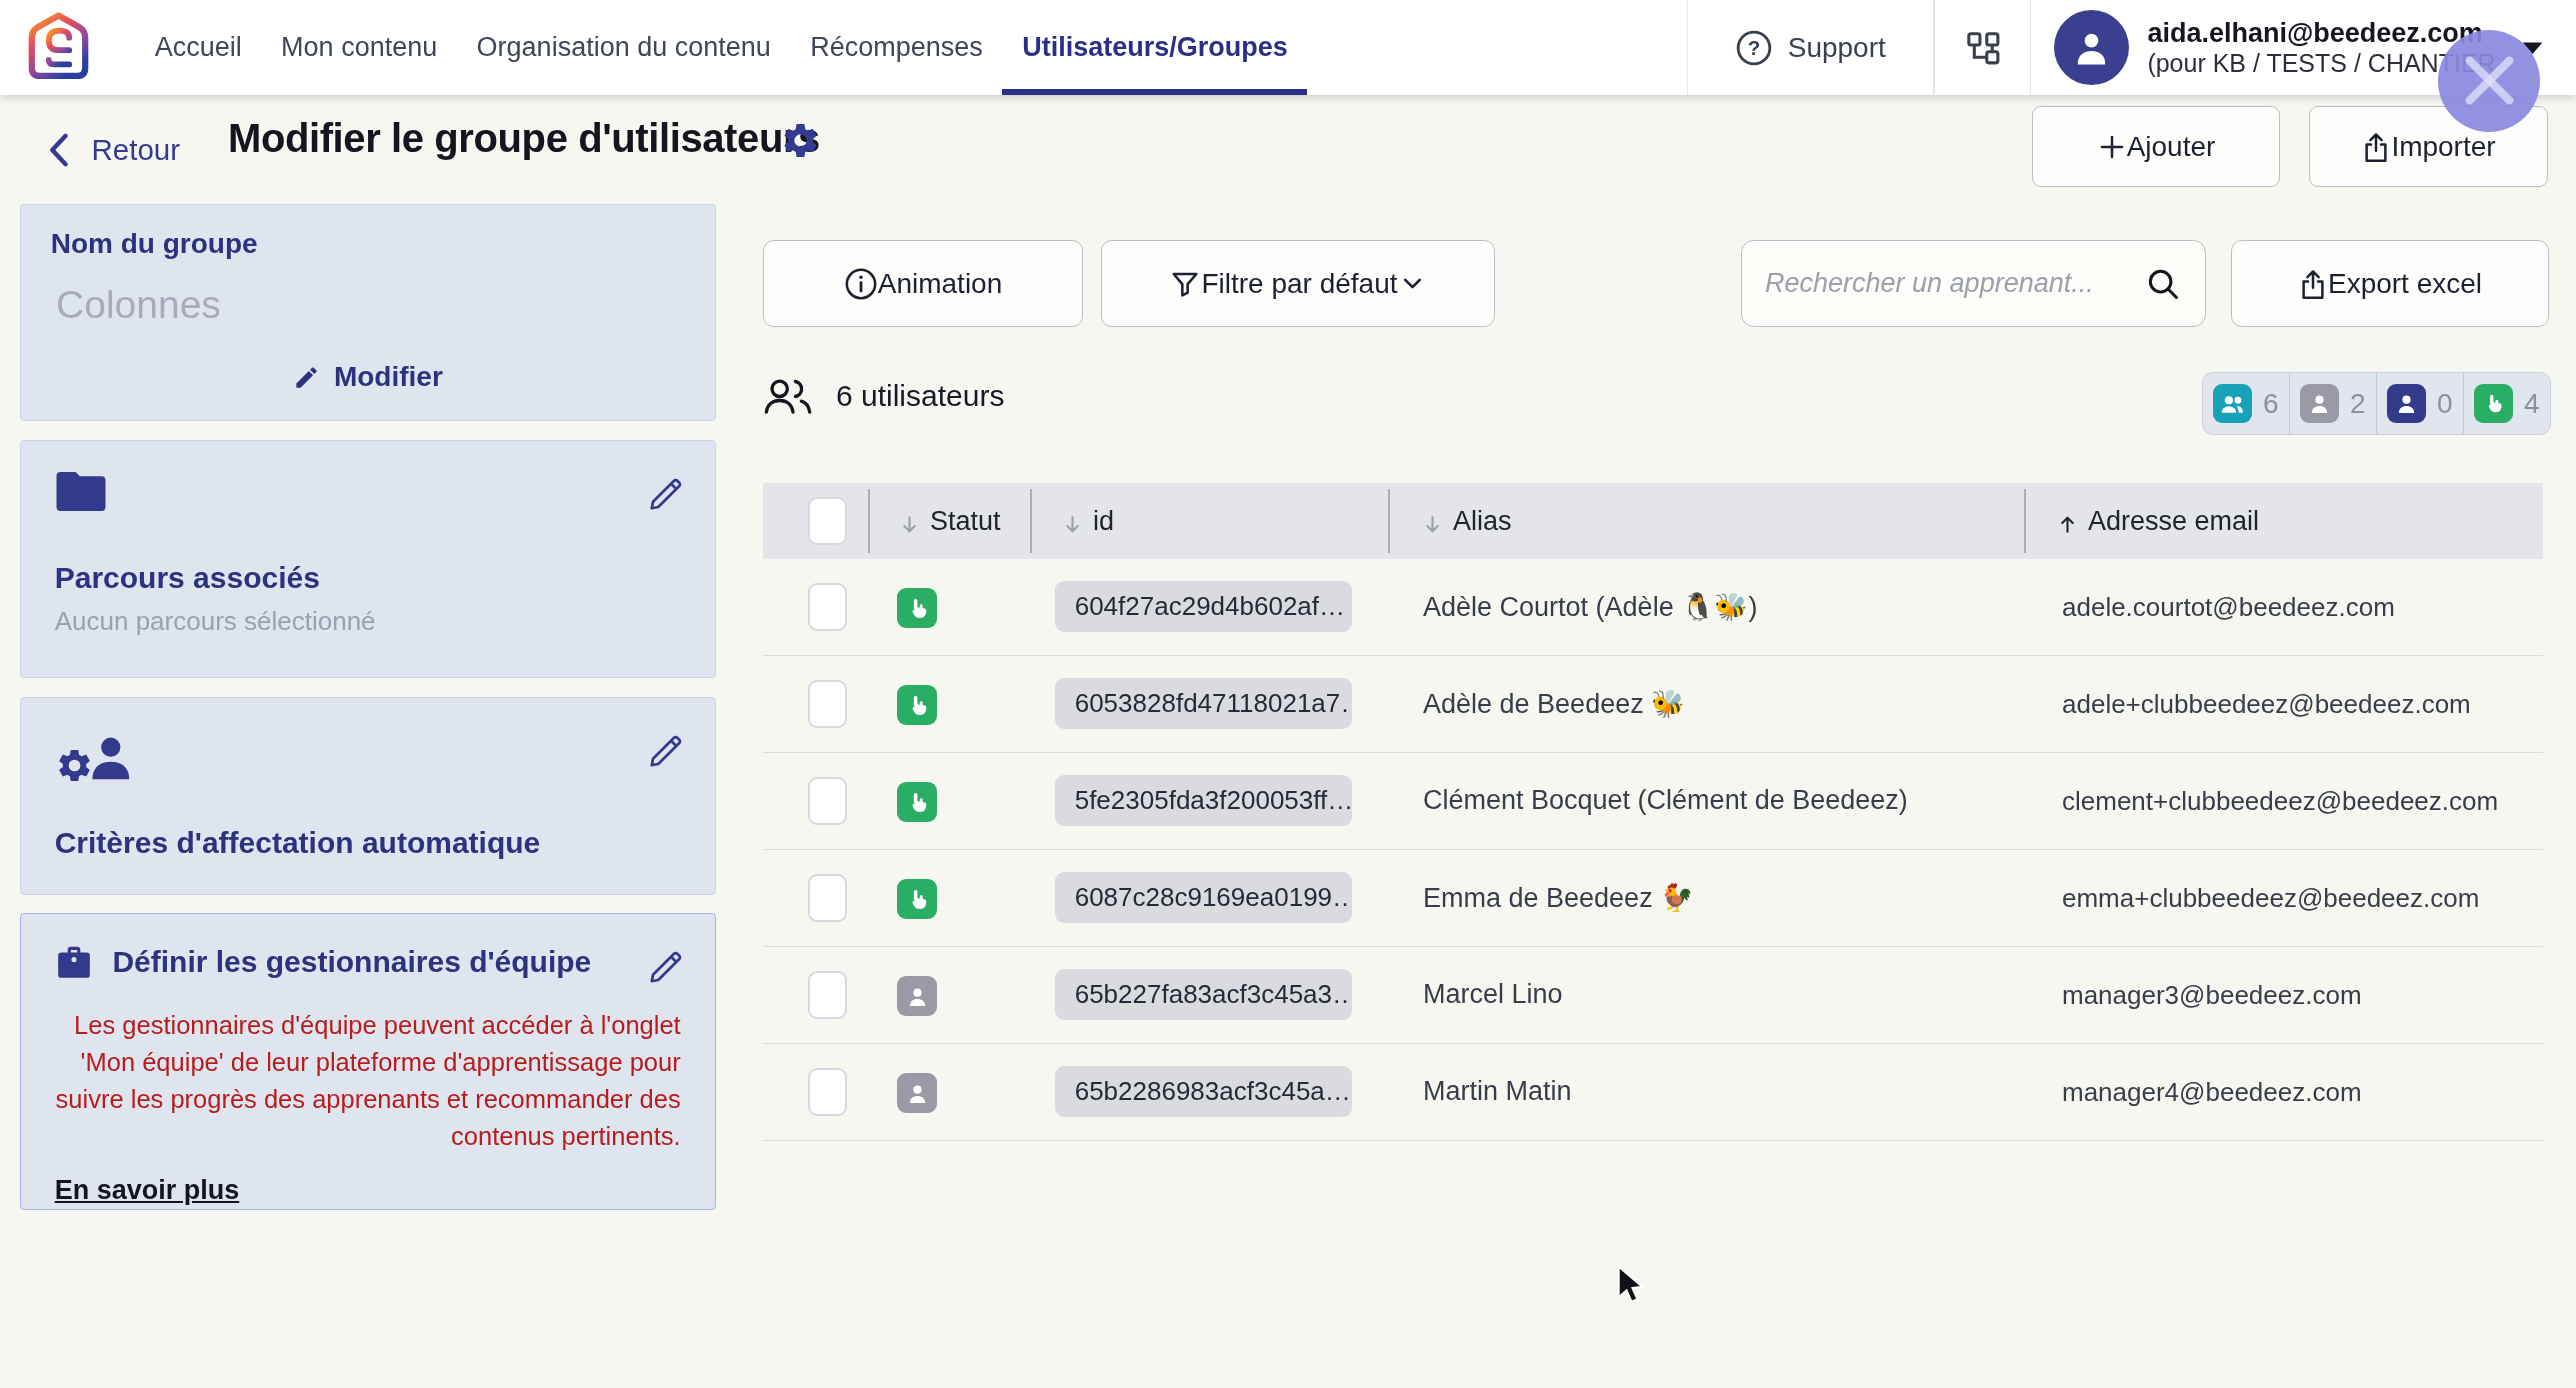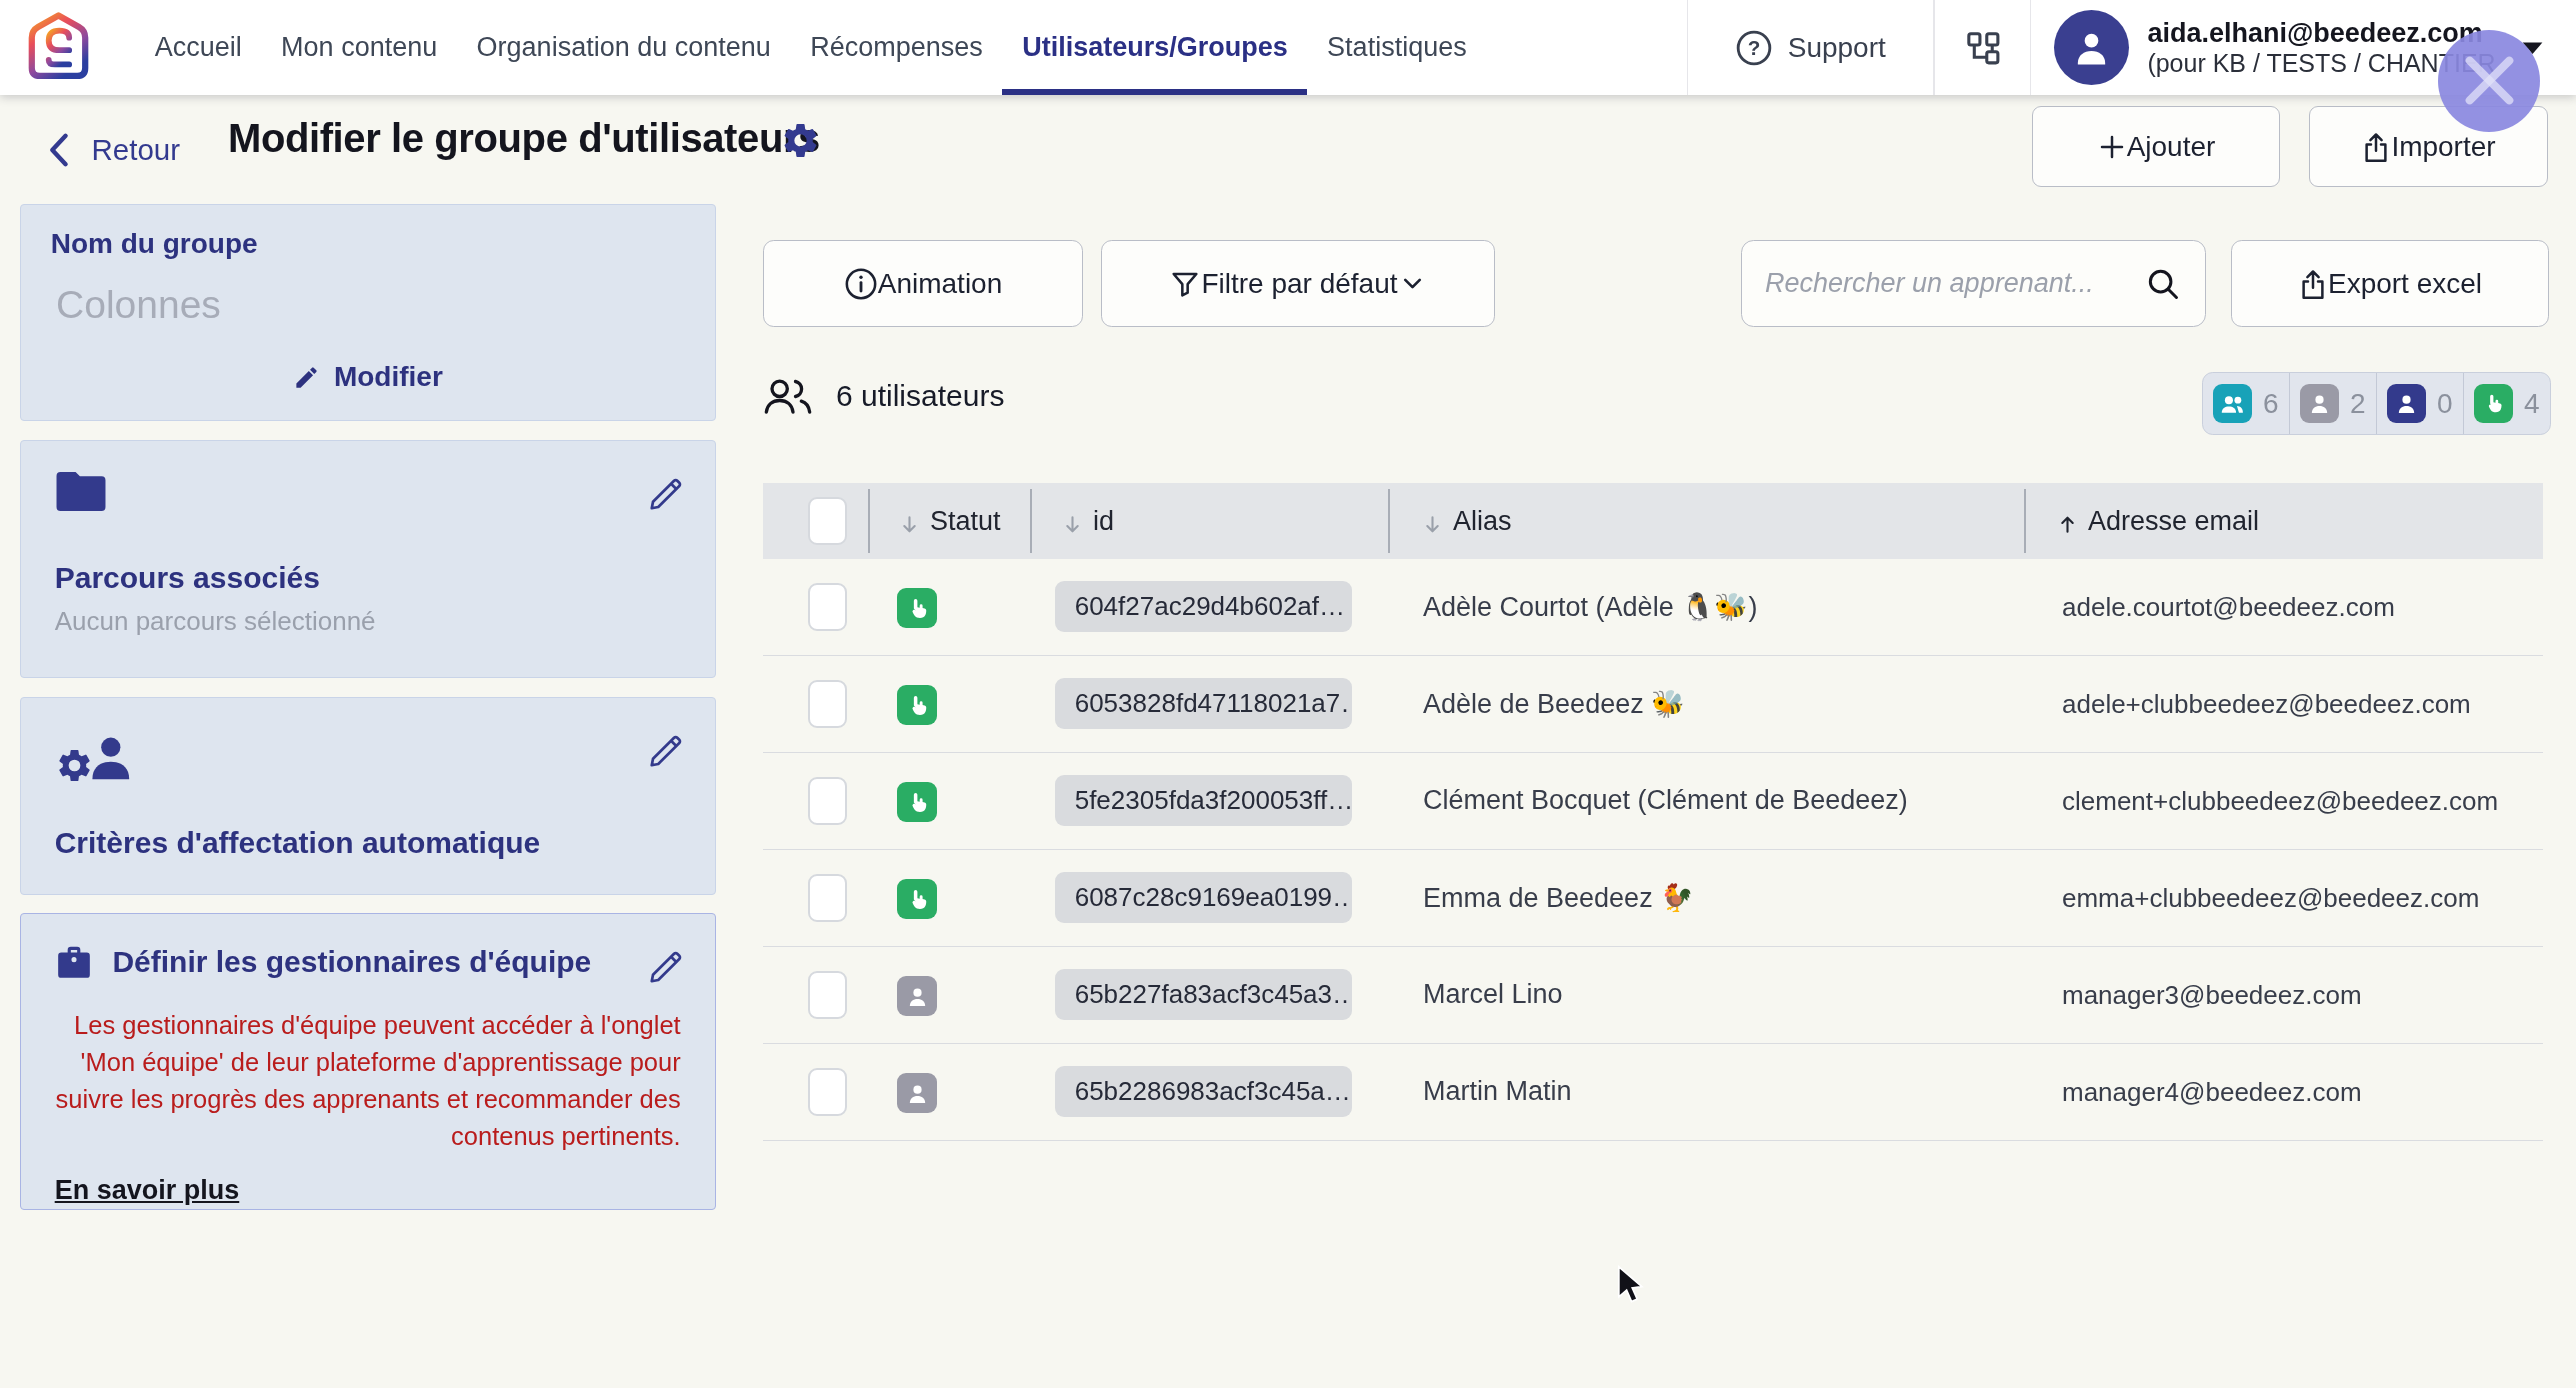--- a/index.html
+++ b/index.html
@@ -156,21 +156,20 @@
       <path d="M47 30 Q47 22 36 22 Q24 22 24 33 Q24 44 36 44 H47 M24 55 Q24 60 31 60 H47" fill="none" stroke="url(#lg)" stroke-width="6.5" stroke-linecap="round"></path>
     </svg>
   </div>
 
   <ul class="nav-items">
     <li class="nav-item">Accueil</li>
     <li class="nav-item">Mon contenu</li>
     <li class="nav-item">Organisation du contenu</li>
     <li class="nav-item">Récompenses</li>
     <li class="nav-item active">Utilisateurs/Groupes</li>
-    <li class="nav-item">Statistiques</li>
   </ul>
 
   <div class="nav-right">
     <div class="nav-divider"></div>
     <div class="support-block">
       <svg width="38" height="38" viewBox="0 0 24 24" style="font-size:31px">
         <circle cx="12" cy="12" r="10" fill="none" stroke="#39404f" stroke-width="1.8"></circle>
         <text x="12" y="16.6" font-size="13" font-family="Liberation Sans, sans-serif" font-weight="bold" fill="#39404f" text-anchor="middle">?</text>
       </svg>
       <span>Support</span>

